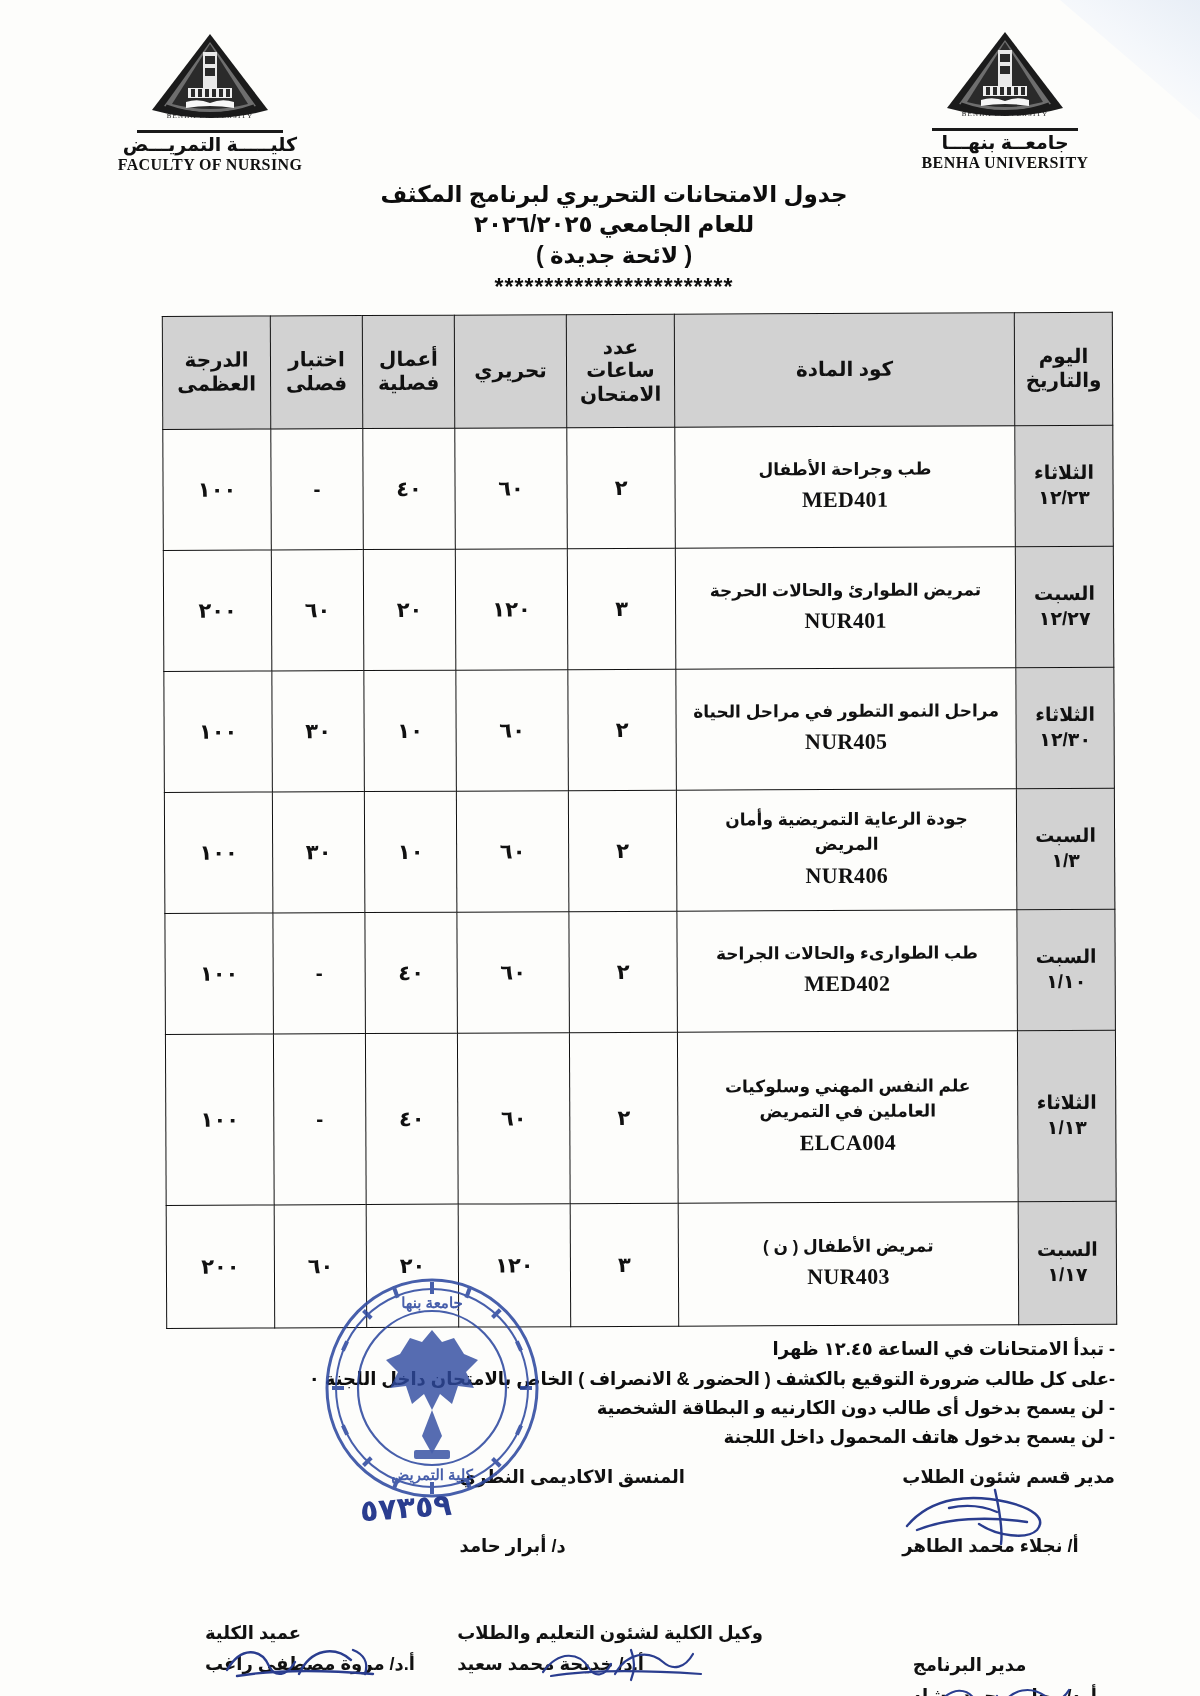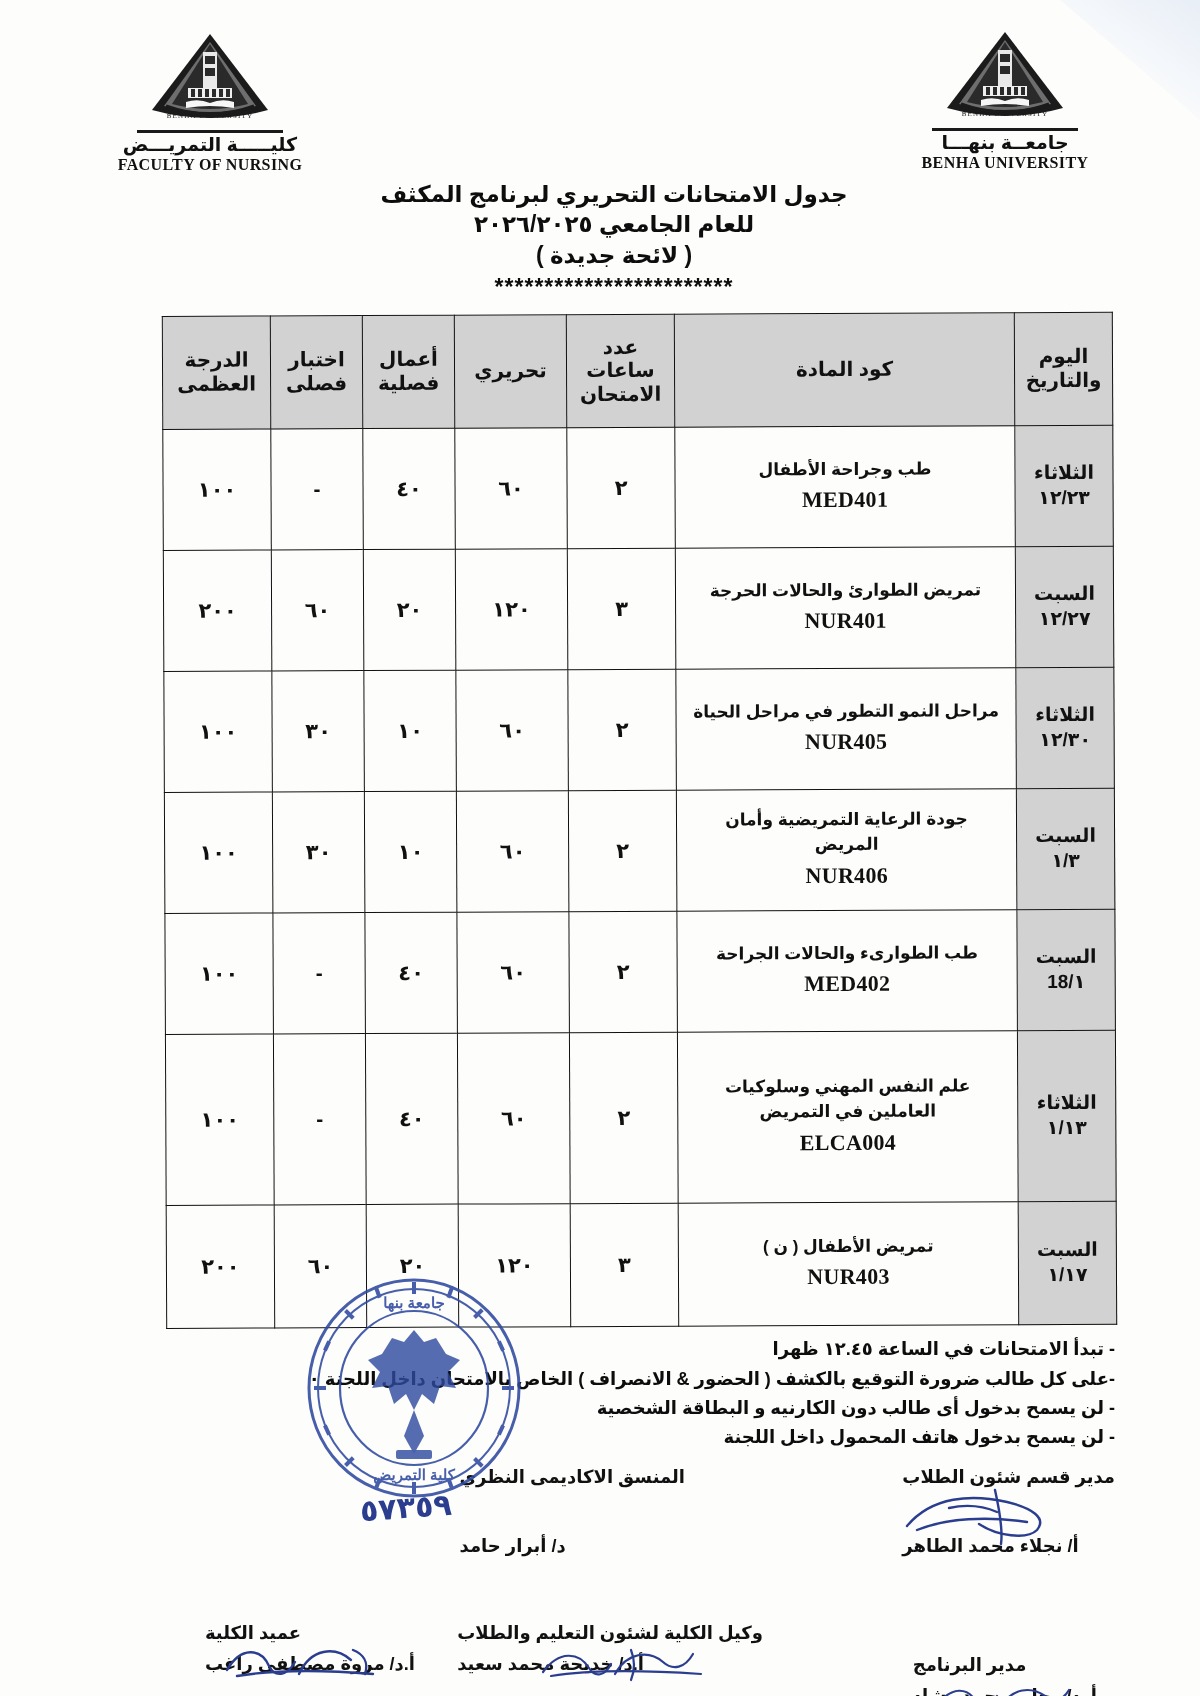--- a/index.html
+++ b/index.html
@@ -100,21 +100,21 @@
     font-weight:bold;font-size:18px;line-height:1.3;white-space:nowrap;margin-top:46px;
   }
   .sig .name.tight{margin-top:8px;}
   .ink{position:absolute;pointer-events:none;}
   .ink svg{display:block;}
 
   .sig-row2{position:relative;margin:46px 85px 0 85px;height:130px;}
 
   
   .stamp{
-    position:absolute;left:300px;top:1268px;width:228px;height:250px;
+    position:absolute;left:318px;top:1268px;width:228px;height:250px;
     opacity:.88;
   }
   .stamp svg{display:block;}
   .stamp-no{
     position:absolute;left:360px;top:1490px;
     font-family:"Liberation Sans","DejaVu Sans",sans-serif;
     font-size:30px;font-weight:bold;color:#2a3d8f;
     transform:rotate(-4deg);letter-spacing:2px;
   }
 </style>
@@ -261,21 +261,21 @@
           <tr class="r-tall">
             <td class="c-day"><span>السبت</span><br><span>١/٣</span></td>
             <td class="c-subject"><span>جودة الرعاية التمريضية وأمان المريض</span><span class="code">NUR406</span></td>
             <td class="c-num">٢</td>
             <td class="c-num">٦٠</td>
             <td class="c-num">١٠</td>
             <td class="c-num">٣٠</td>
             <td class="c-num">١٠٠</td>
           </tr>
           <tr class="r-tall">
-            <td class="c-day"><span>السبت</span><br><span>١/18</span></td>
+            <td class="c-day"><span>السبت</span><br><span>١/١٠</span></td>
             <td class="c-subject"><span>طب الطوارىء والحالات الجراحة</span><span class="code">MED402</span></td>
             <td class="c-num">٢</td>
             <td class="c-num">٦٠</td>
             <td class="c-num">٤٠</td>
             <td class="c-num">-</td>
             <td class="c-num">١٠٠</td>
           </tr>
           <tr class="r-xtall">
             <td class="c-day"><span>الثلاثاء</span><br><span>١/١٣</span></td>
             <td class="c-subject"><span>علم النفس المهني وسلوكيات العاملين في التمريض</span><span class="code">ELCA004</span></td>

